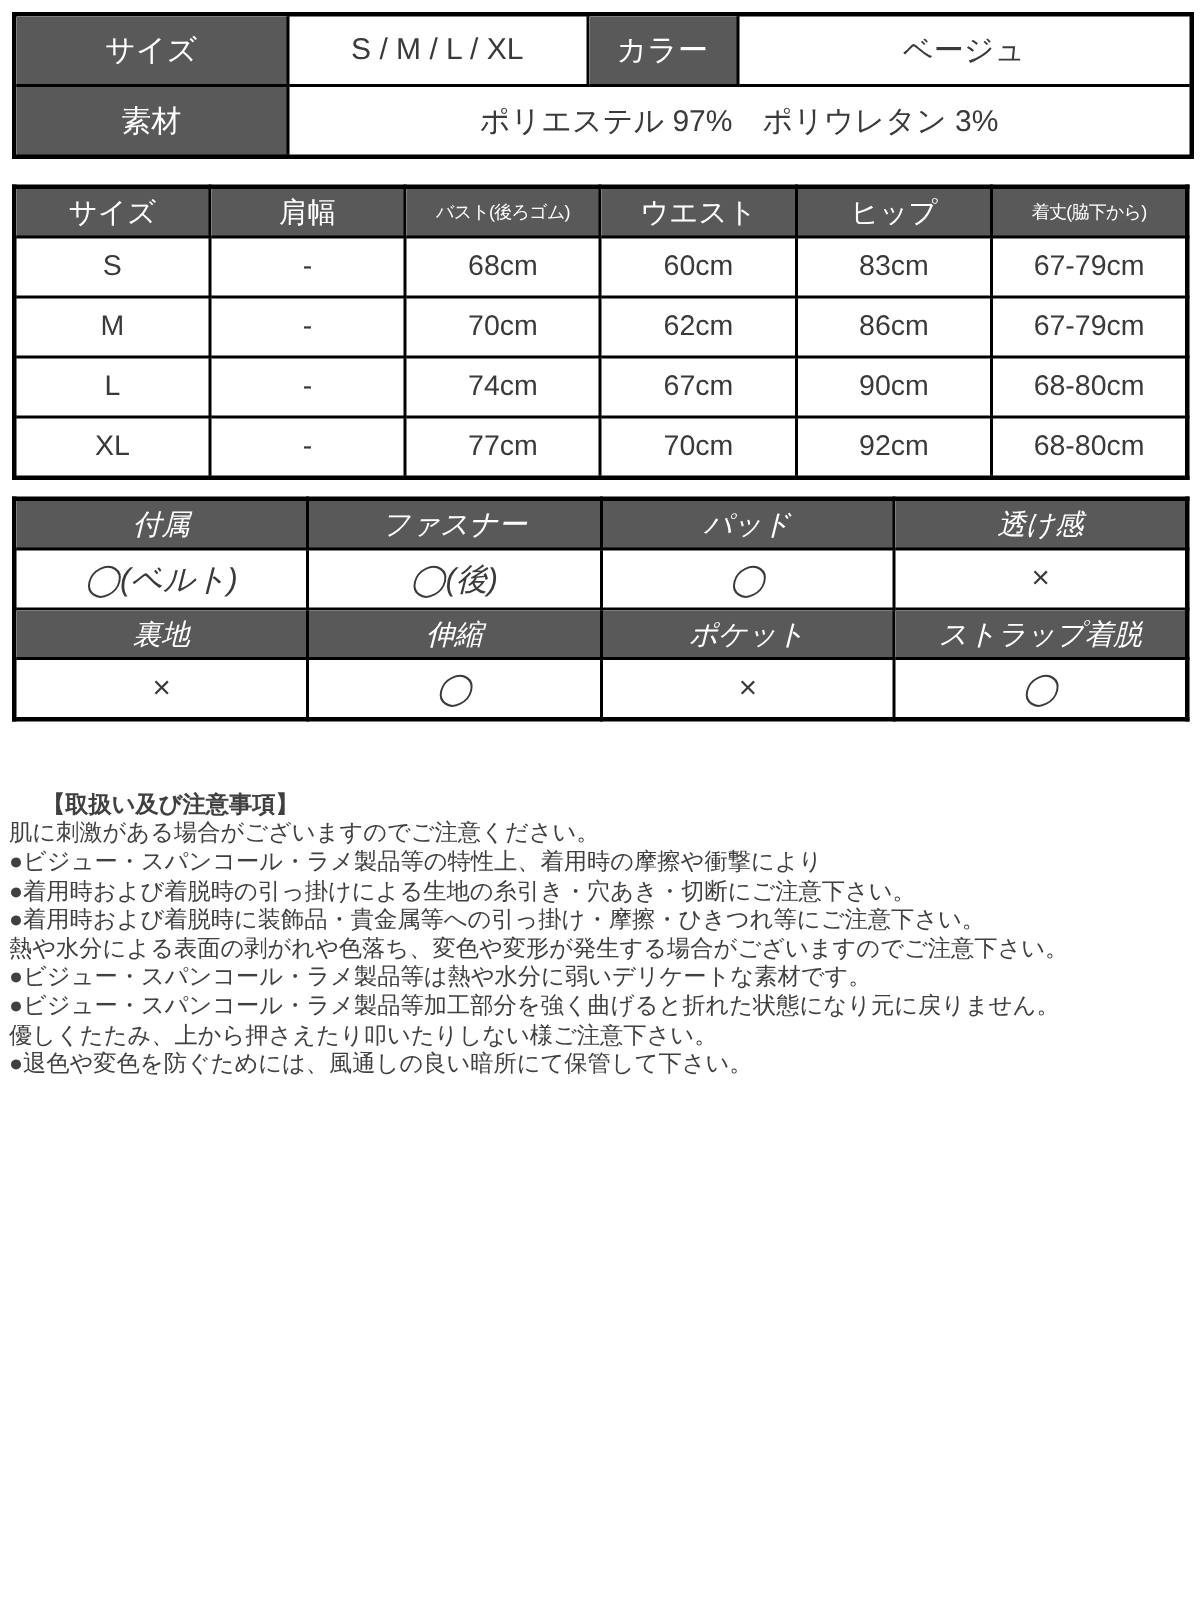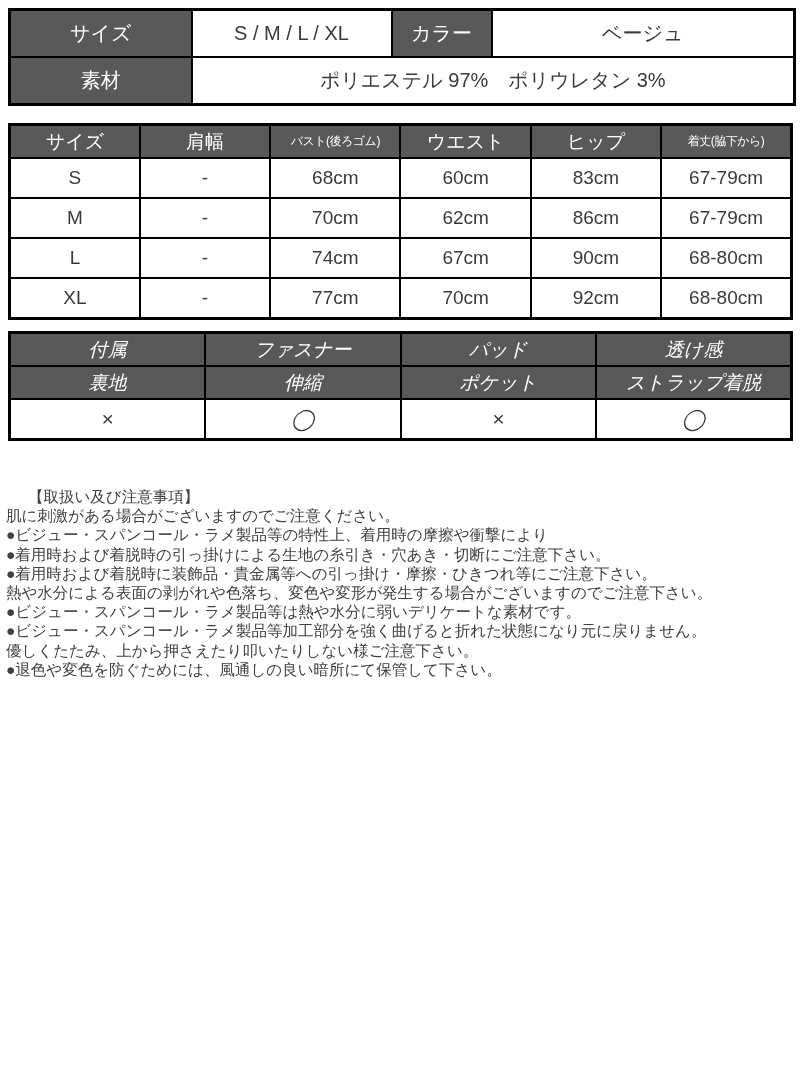--- a/index.html
+++ b/index.html
@@ -53,21 +53,21 @@
 
   
   .care {
     margin-top: 46px;
     margin-left: -2px;
     font-size: 15.5px;
     line-height: 19.2px;
     color: #404040;
   }
   .care .line { white-space: nowrap; }
-  .care .indent { padding-left: 22px; }
+  .care .indent { padding-left: 22px; font-weight: bold; }
 </style>
 </head>
 <body>
 
 <div class="wrap">
 
   <table class="info-table">
     <colgroup>
       <col style="width:182px">
         <col style="width:200px">
@@ -134,20 +134,26 @@
     </table>
 
   <table class="spec-table">
     <tbody>
         <tr class="head">
       <td class="hd">付属</td>
       <td class="hd">ファスナー</td>
       <td class="hd">パッド</td>
       <td class="hd">透け感</td>
     </tr>
+    <tr class="val">
+      <td>◯(ベルト)</td>
+      <td>◯(後)</td>
+      <td>◯</td>
+      <td>×</td>
+    </tr>
     <tr class="head">
       <td class="hd">裏地</td>
       <td class="hd">伸縮</td>
       <td class="hd">ポケット</td>
       <td class="hd">ストラップ着脱</td>
     </tr>
     <tr class="val">
       <td>×</td>
       <td>◯</td>
       <td>×</td>

